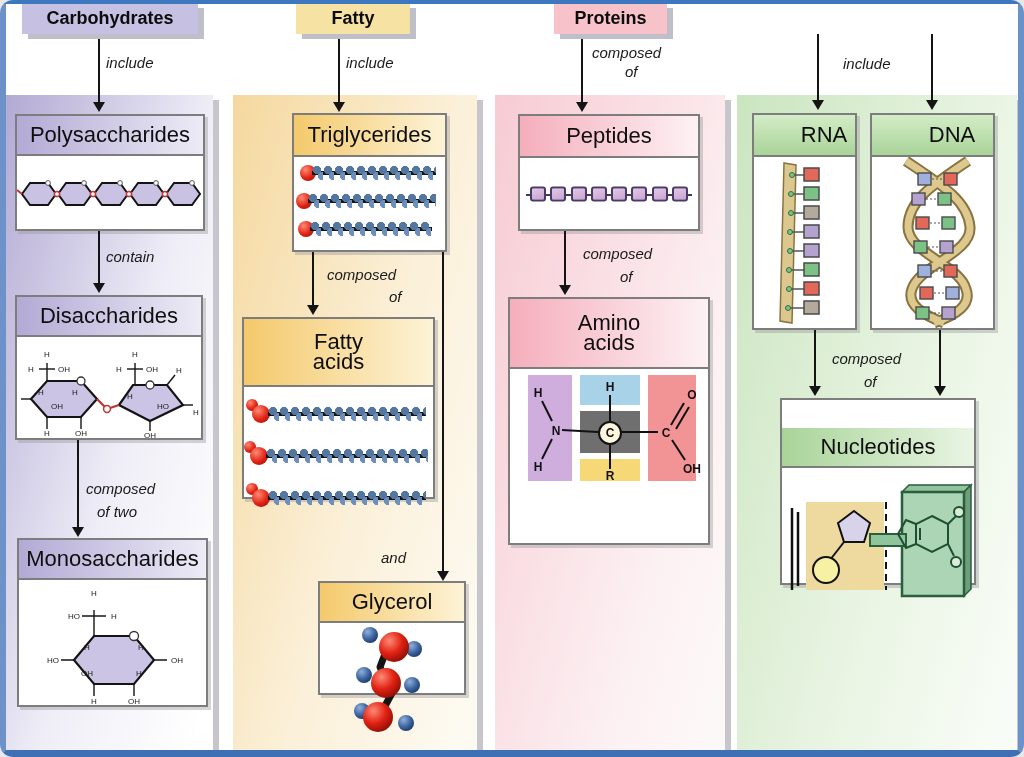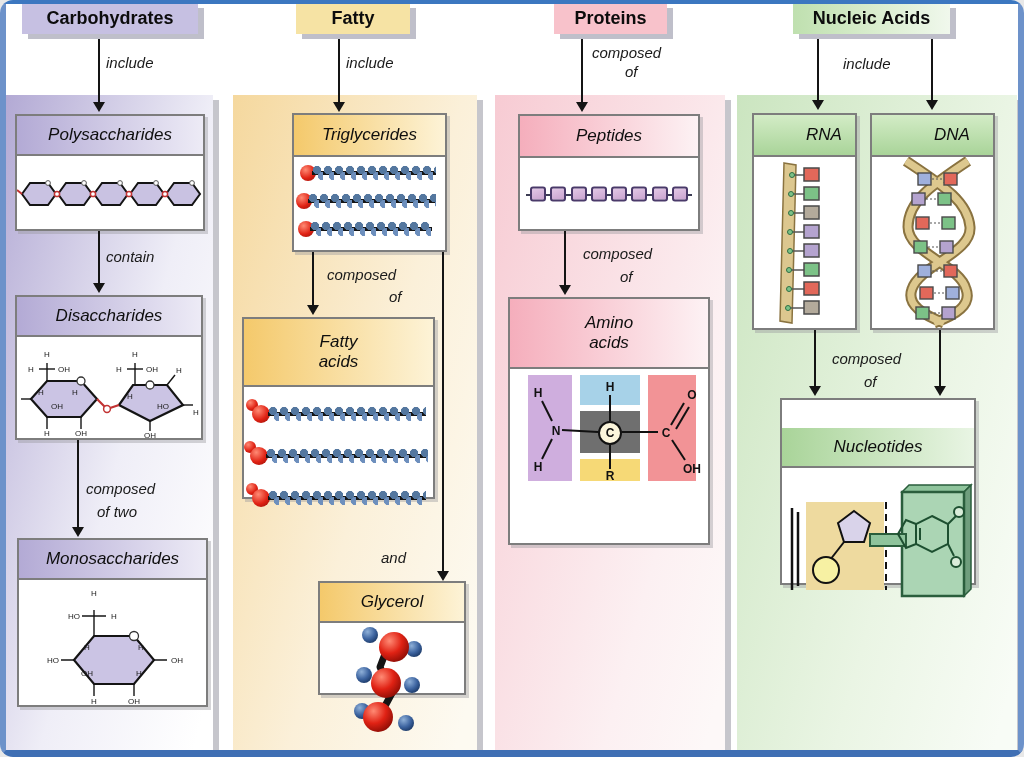--- a/index.html
+++ b/index.html
@@ -38,22 +38,22 @@
   .arrow::after {
     content:""; position:absolute; left:50%; bottom:-10px; transform:translateX(-50%);
     border:6px solid transparent; border-top:10px solid #141414; border-bottom:0;
   }
   
   .lbl { position:absolute; font-style:italic; font-size:15px; color:#1a1a1a; z-index:16; white-space:nowrap; }
   
   .node { position:absolute; background:#ffffff; border:2px solid #7d7d7d;
           box-shadow:3px 3px 0 0 rgba(150,150,155,.4); z-index:10; box-sizing:border-box; }
   .nhead { display:flex; flex-direction:column; align-items:center; justify-content:center;
-           border-bottom:2px solid #7d7d7d; font-size:17px; line-height:20px; color:#0e0e0e;
-           text-align:center; box-sizing:border-box;font-style:italic; }
+           border-bottom:2px solid #7d7d7d; font-size:22px; line-height:20px; color:#0e0e0e;
+           text-align:center; box-sizing:border-box; }
   .ncontent { position:relative; width:100%; }
   .h-carb    { background:linear-gradient(90deg, #b3aad5, #edebf6); }
   .h-lipid   { background:linear-gradient(90deg, var(--lipid_box_header,#f4c96b), #fdf3d7); }
   .h-protein { background:linear-gradient(90deg, var(--protein_box_header,#f5aebc), #fdf2f4); }
   .h-green-v { background:linear-gradient(180deg, #d3ecc6, var(--nucleic_box_header,#a9d499));padding-left:39px; }
   .h-green-h { background:linear-gradient(90deg, var(--nucleic_box_header,#a9d499), #e9f5e4);margin-top:28px; }
   
   .chain {
     position:absolute; height:14px;
     background-image:
@@ -81,21 +81,20 @@
 <div id="stage">
 
   <div class="panel" id="panel-carb"></div>
   <div class="panel" id="panel-lipid"></div>
   <div class="panel" id="panel-protein"></div>
   <div class="panel" id="panel-nucleic"></div>
 
   <div class="chip" id="chip-carb">Carbohydrates</div>
   <div class="chip" id="chip-lipid">Fatty</div>
   <div class="chip" id="chip-protein">Proteins</div>
-  <div class="chip" id="chip-nucleic">Nucleic Acids</div>
 
   <div class="arrow" style="left:98px;top:34px;height:68px"></div>
   <div class="arrow" style="left:338px;top:34px;height:68px"></div>
   <div class="arrow" style="left:581px;top:34px;height:68px"></div>
   <div class="arrow" style="left:817px;top:34px;height:66px"></div>
   <div class="arrow" style="left:931px;top:34px;height:66px"></div>
   <div class="arrow" style="left:98px;top:231px;height:52px"></div>
   <div class="arrow" style="left:77px;top:440px;height:87px"></div>
   <div class="arrow" style="left:312px;top:252px;height:53px"></div>
   <div class="arrow" style="left:442px;top:252px;height:319px"></div>

